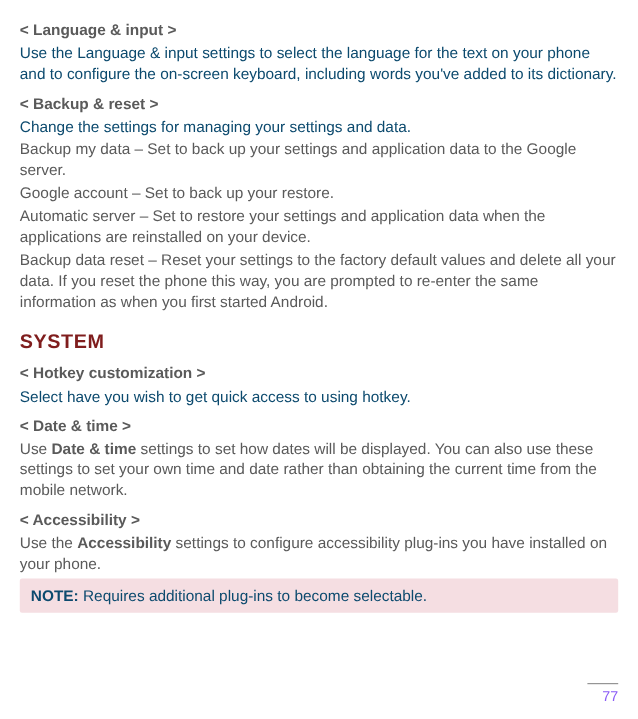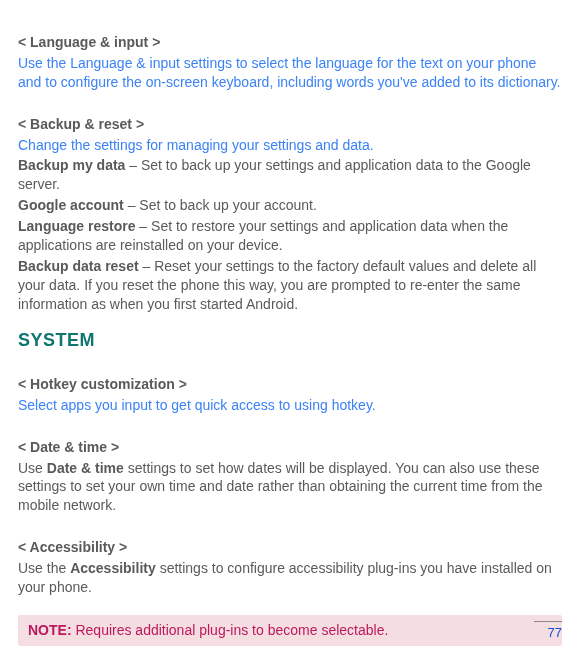--- a/index.html
+++ b/index.html
@@ -14,62 +14,62 @@
     background: #ffffff;
     color: #5a5a5a;
     font-size: 14px;
     line-height: 1.35;
     padding: 10px 18px 10px 18px;
     position: relative;
   }
   .section-heading {
     font-weight: bold;
     color: #5a5a5a;
-    margin-top: 23px;
+    margin-top: 8px;
     margin-bottom: 2px;
   }
   .body-text {
-    color: #3b82f6;
+    color: #0c4a6e;
     margin-bottom: 2px;
   }
   .item-line {
     color: #5a5a5a;
     margin-bottom: 2px;
   }
   .item-label {
-    font-weight: bold;
+    font-weight: normal;
     color: #5a5a5a;
   }
   .system-heading {
-    color: #0f766e;
+    color: #7f1d1d;
     font-weight: bold;
     font-size: 18px;
     letter-spacing: 0.5px;
     margin-top: 14px;
     margin-bottom: 6px;
   }
   .para {
     margin-bottom: 2px;
   }
   .note-box {
     background: #f5dee2;
     padding: 6px 10px;
-    margin-top: 18px;
-    color: #be185d;
+    margin-top: 4px;
+    color: #0c4a6e;
     border-radius: 2px;
   }
   .note-label {
     font-weight: bold;
   }
   .page-number-wrap {
     position: absolute;
     bottom: 12px;
     right: 18px;
     font-size: 13px;
-    color: #1d4ed8;
+    color: #8b5cf6;
   }
   .page-number-line {
     border-top: 1px solid #8a8a8a;
     width: 28px;
     margin-bottom: 2px;
     margin-left: auto;
   }
   .page-number {
     text-align: right;
   }
@@ -83,33 +83,33 @@
 <div class="section-heading">&lt; Language &amp; input &gt;</div>
 <div class="body-text">Use the Language &amp; input settings to select the language for the text on your phone and to configure the on-screen keyboard, including words you've added to its dictionary.</div>
 
 <div class="section-heading">&lt; Backup &amp; reset &gt;</div>
 <div class="body-text">Change the settings for managing your settings and data.</div>
 
 <div class="item-line">
   <span class="item-label">Backup my data</span><span> – Set to back up your settings and application data to the Google server.</span>
 </div>
 <div class="item-line">
-  <span class="item-label">Google account</span><span> – Set to back up your account.</span>
+  <span class="item-label">Google account</span><span> – Set to back up your restore.</span>
 </div>
 <div class="item-line">
-  <span class="item-label">Language restore</span><span> – Set to restore your settings and application data when the applications are reinstalled on your device.</span>
+  <span class="item-label">Automatic server</span><span> – Set to restore your settings and application data when the applications are reinstalled on your device.</span>
 </div>
 <div class="item-line">
   <span class="item-label">Backup data reset</span><span> – Reset your settings to the factory default values and delete all your data. If you reset the phone this way, you are prompted to re-enter the same information as when you first started Android.</span>
 </div>
 
 <div class="system-heading">SYSTEM</div>
 
 <div class="section-heading">&lt; Hotkey customization &gt;</div>
-<div class="body-text">Select apps you input to get quick access to using hotkey.</div>
+<div class="body-text">Select have you wish to get quick access to using hotkey.</div>
 
 <div class="section-heading">&lt; Date &amp; time &gt;</div>
 <div class="para">
   <span>Use </span><span class="inline-bold">Date &amp; time</span><span> settings to set how dates will be displayed. You can also use these settings to set your own time and date rather than obtaining the current time from the mobile network.</span>
 </div>
 
 <div class="section-heading">&lt; Accessibility &gt;</div>
 <div class="para">
   <span>Use the </span><span class="inline-bold">Accessibility</span><span> settings to configure accessibility plug-ins you have installed on your phone.</span>
 </div>

